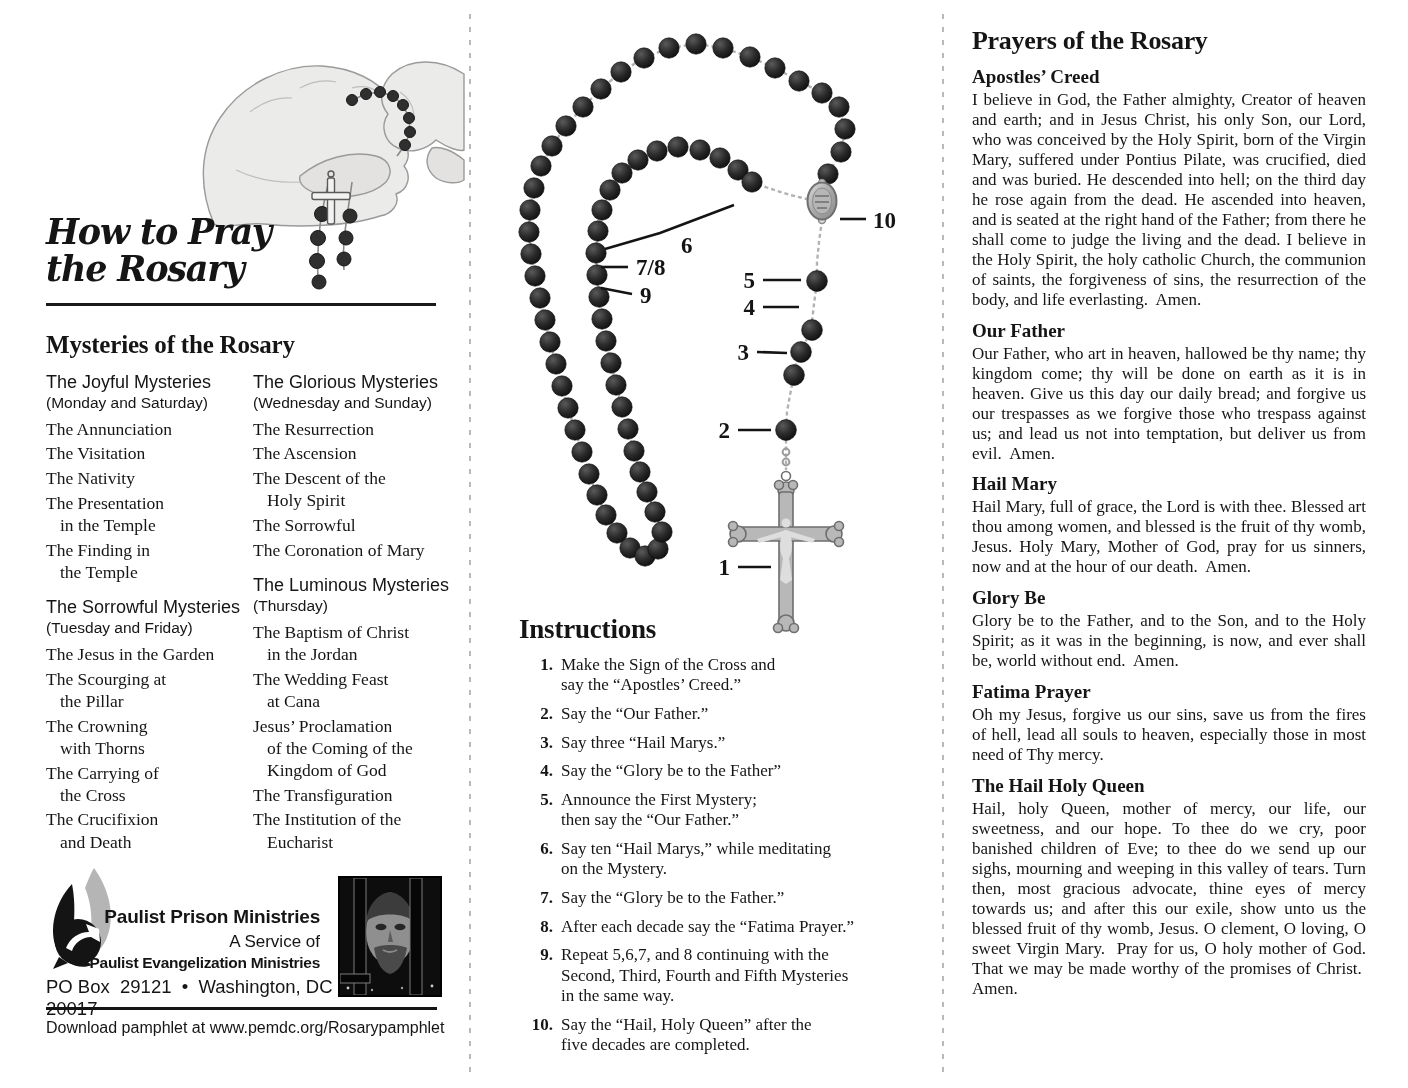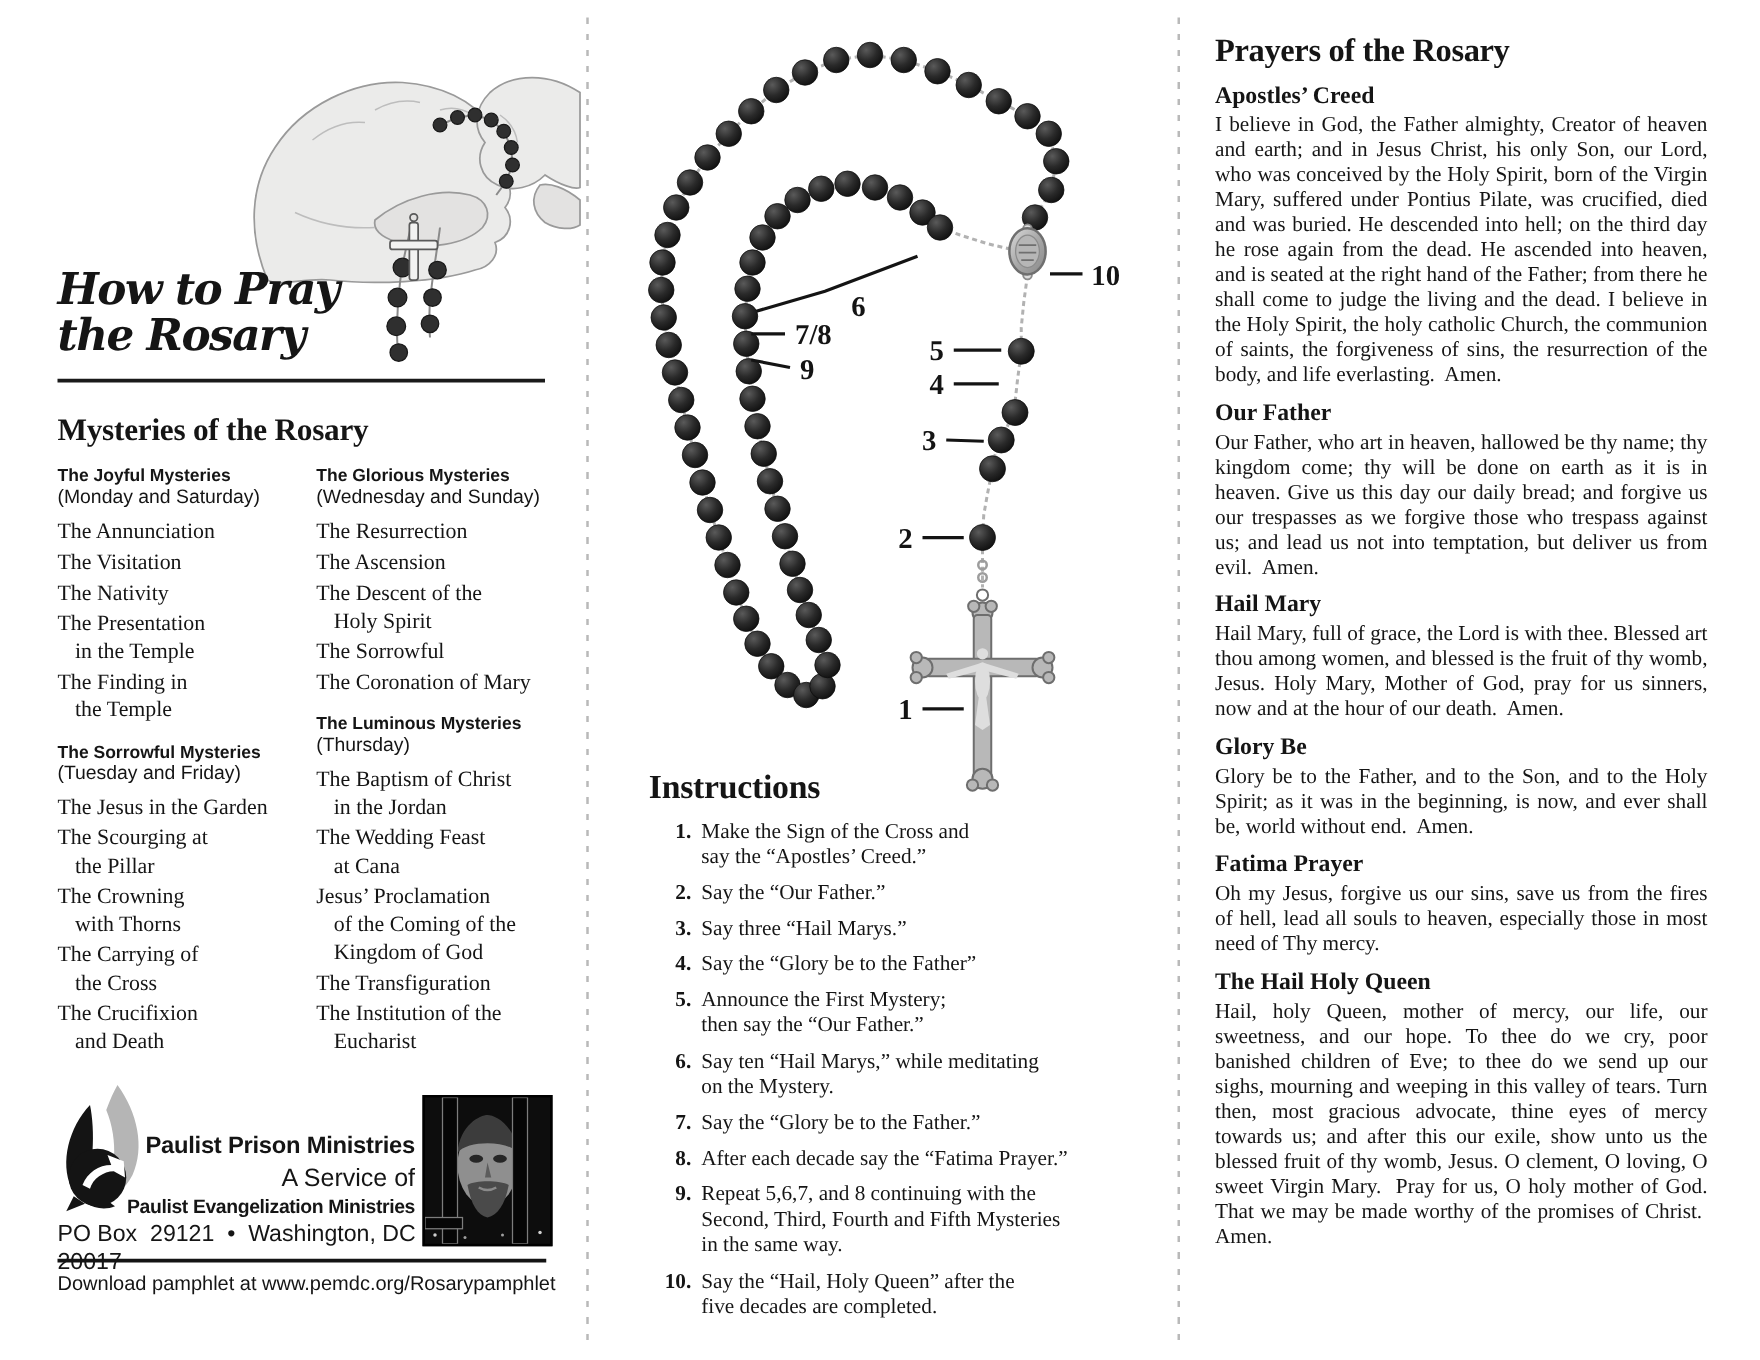--- a/index.html
+++ b/index.html
@@ -13,30 +13,30 @@
 
   
   #pamphlet-title{left:46px;top:214px;font-family:"DejaVu Serif",serif;font-weight:700;
         font-style:italic;font-size:35px;line-height:1.05;letter-spacing:-1.2px;white-space:pre-line;}
   #title-rule{left:46px;top:303px;width:390px;height:3px;background:#1a1a1a;}
   #mysteries-heading{left:46px;top:331px;font-size:25px;font-weight:700;letter-spacing:-0.2px;}
   #mysteries-cols{left:46px;top:372px;width:404px;display:flex;}
   .mcol1{width:207px;flex:0 0 207px;}
   .mcol2{flex:1;}
   .mgroup + .mgroup{margin-top:14px;}
-  .mhead{font-family:"Liberation Sans",sans-serif;font-weight:700;font-size:14px;line-height:1.15;}
+  .mhead{font-family:"Liberation Sans",sans-serif;font-weight:400;font-size:18px;line-height:1.15;}
   .mdays{font-family:Liberation Sans, sans-serif;font-size:15.5px;margin:1px 0 6px 0;}
   .mitem{font-size:17.5px;line-height:1.27;margin:2.5px 0;white-space:pre-line;
          padding-left:14px;text-indent:-14px;}
 
   
   #footer-text{left:88px;top:906px;width:232px;text-align:right;
-        font-family:"Liberation Sans",sans-serif;margin-left:12px;}
+        font-family:"Liberation Sans",sans-serif;}
   #footer-org{font-weight:700;font-size:19px;line-height:1.2;letter-spacing:-0.2px;}
-  #footer-service{font-size:20px;margin-top:3px;}
+  #footer-service{font-size:17px;margin-top:3px;}
   #footer-org2{font-weight:700;font-size:15.5px;margin-top:2px;letter-spacing:-0.3px;}
   #footer-address{left:46px;top:976px;width:300px;font-family:"Liberation Sans",sans-serif;font-size:18.5px;}
   #footer-rule{left:46px;top:1007px;width:391px;height:3px;background:#141414;}
   #download-line{left:46px;top:1019px;width:400px;font-family:"Liberation Sans",sans-serif;font-size:16px;}
   #jesus-frame{left:338px;top:876px;width:100px;height:117px;border:2px solid #000;background:#0d0d0d;}
 
   
   #instructions{left:519px;top:614px;width:402px;}
   #instructions-heading{font-size:27px;font-weight:700;letter-spacing:-0.2px;}
   #steps{margin-top:10px;}

